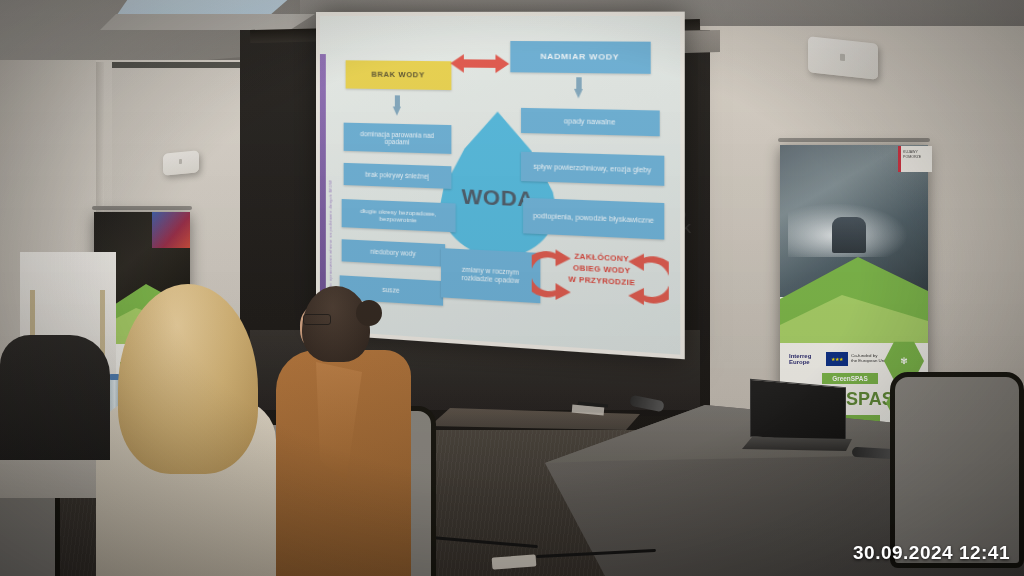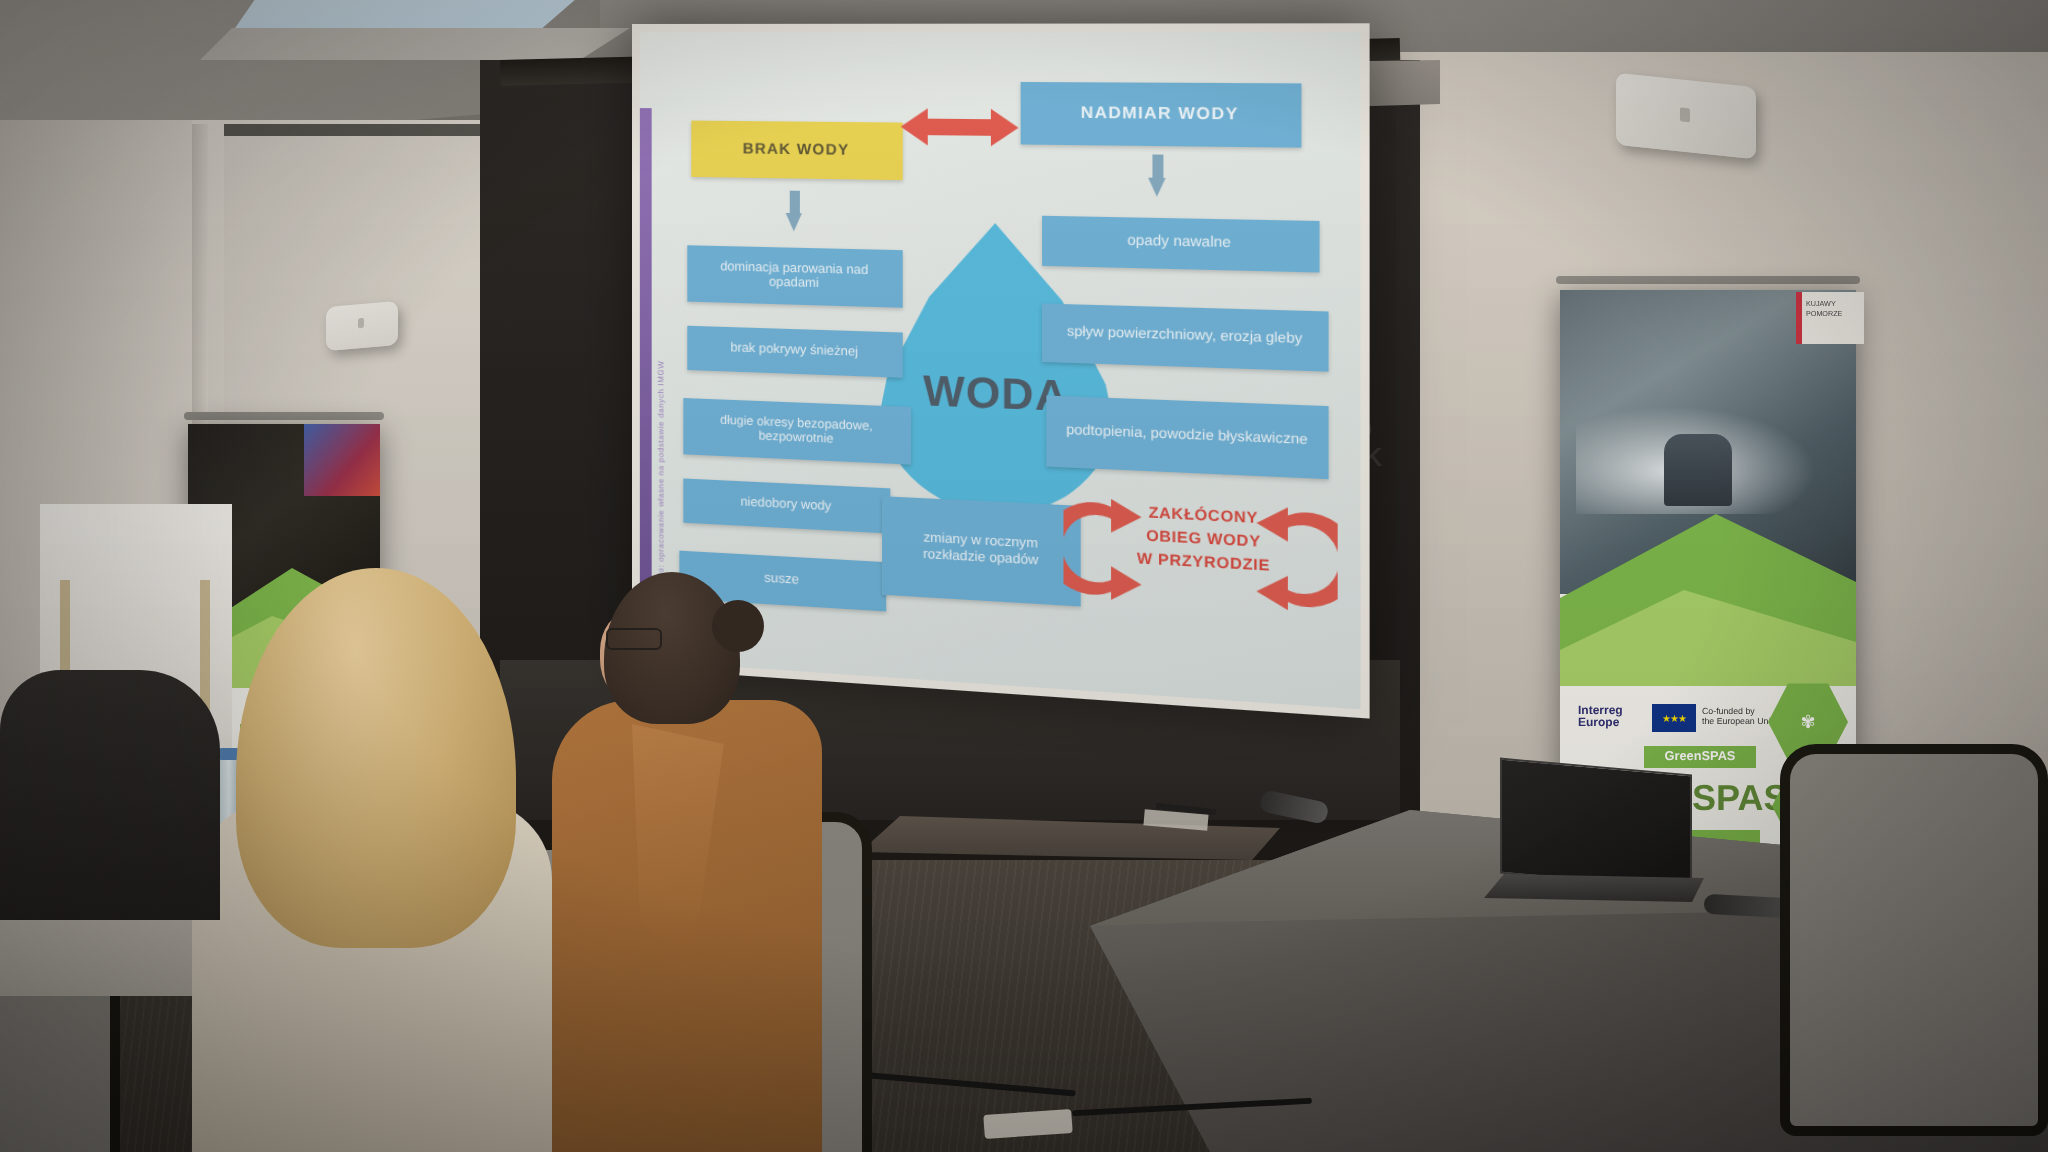--- a/index.html
+++ b/index.html
@@ -425,13 +425,14 @@
     <div class="lapel"></div>
     <div class="face"></div>
     <div class="hair-dark"></div>
     <div class="bun"></div>
     <div class="glasses"></div>
   </div>
 
   <div class="warm"></div>
   <div class="vignette"></div>
 
+  <div class="timestamp">30.09.2024 12:41</div>
 </div>
 
 </body></html>

